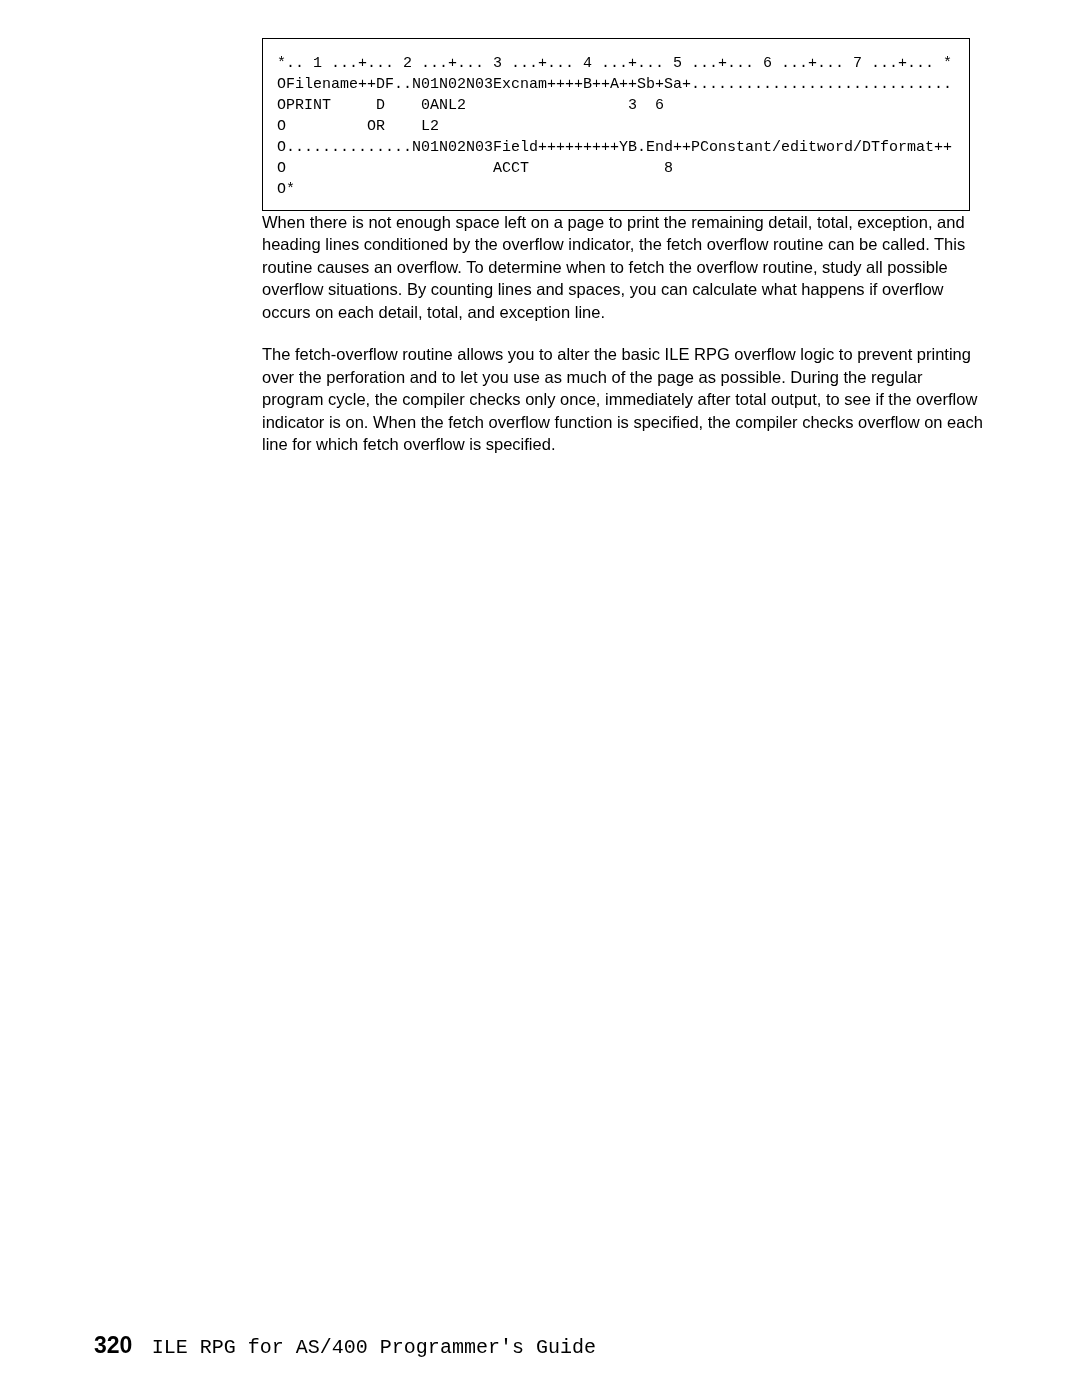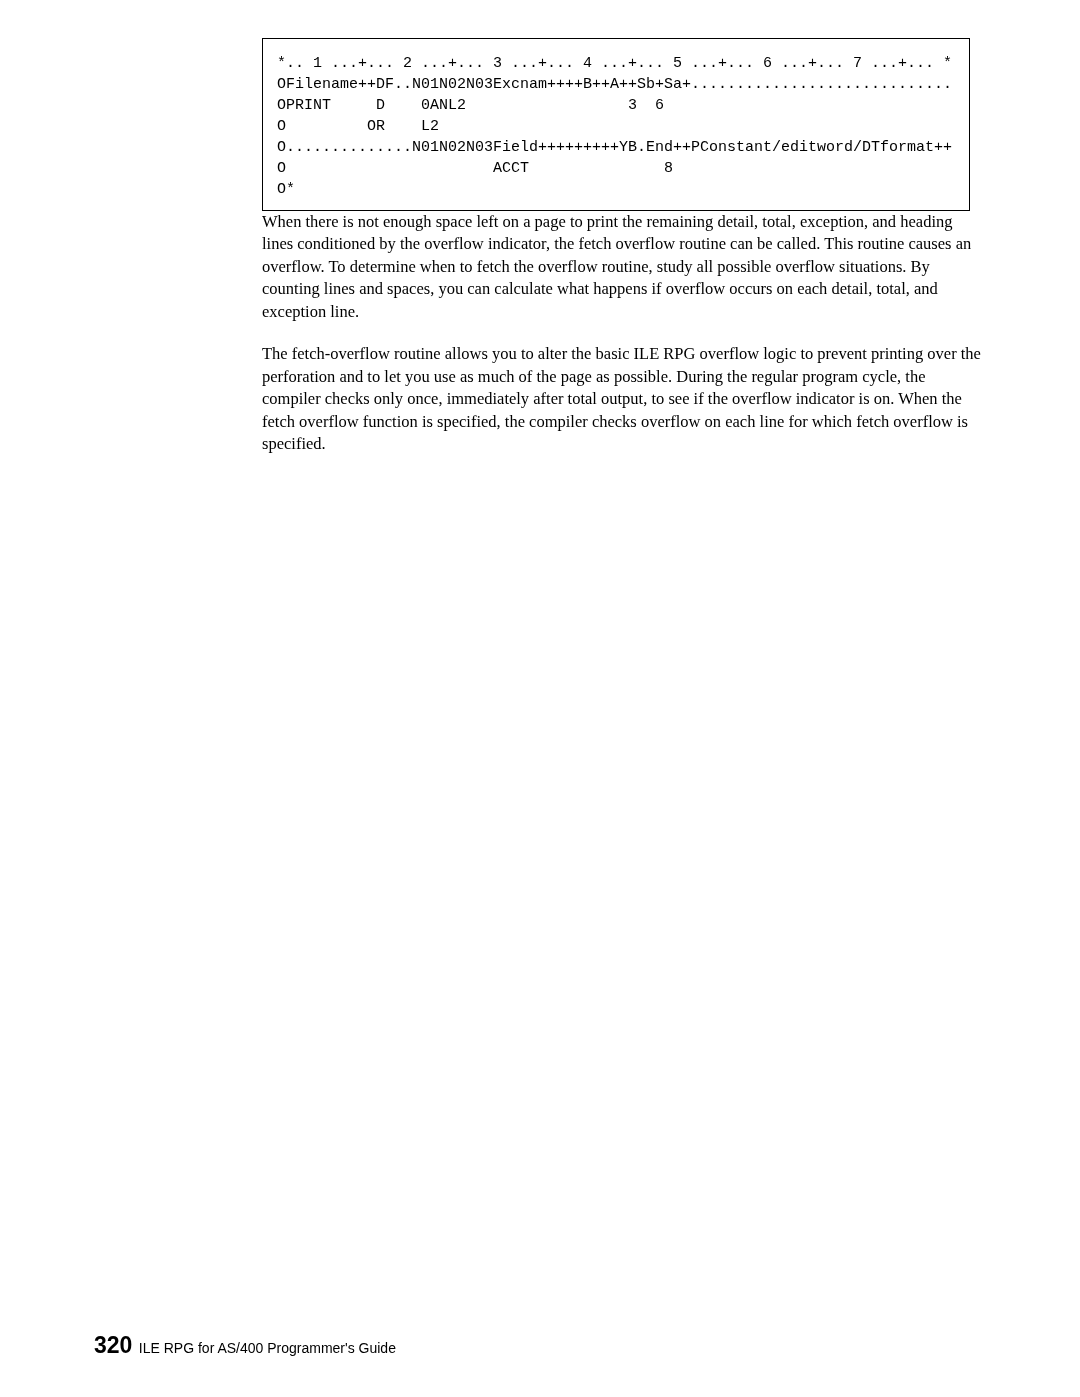--- a/index.html
+++ b/index.html
@@ -42,38 +42,38 @@
       font-size: 24px;
       font-weight: bold;
       margin-top: 50px;
       margin-bottom: 6px;
     }
     .body-text {
       margin-left: 168px;
       margin-right: 0;
       font-size: 16.5px;
       line-height: 1.36;
-      font-family: Liberation Serif, serif;
     }
     .paragraph {
       margin-top: 0;
       margin-bottom: 20px;
     }
     .footer {
       position: absolute;
       bottom: 38px;
       left: 94px;
     }
     .page-number {
       font-size: 23px;
       font-weight: bold;
     }
     .footer-text {
-      font-size: 14px;
-      margin-left: 2px;
+      font-size: 20px;
+      margin-left: 15px;
+      font-family: Liberation Mono, monospace;
     }
   </style>
 </head>
 <body>
 
 <div class="page-container">
 
   <div class="code-figure-wrapper">
     <div class="code-box" id="code-listing">*.. 1 ...+... 2 ...+... 3 ...+... 4 ...+... 5 ...+... 6 ...+... 7 ...+... *
 OFilename++DF..N01N02N03Excnam++++B++A++Sb+Sa+.............................

